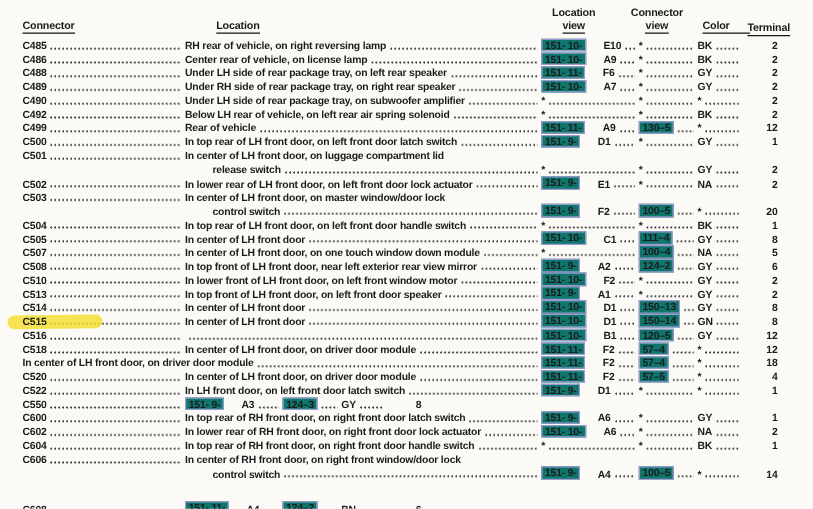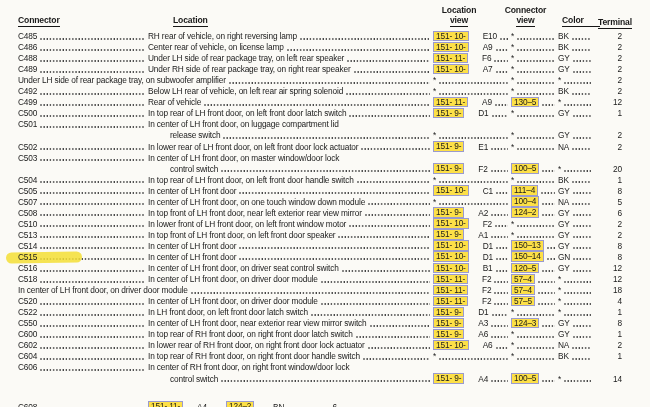--- a/index.html
+++ b/index.html
@@ -9,36 +9,36 @@
     width:650px;height:407px;
     background:#fbfaf6;
     overflow:hidden;
     font-family:"Liberation Sans","DejaVu Sans",sans-serif;
     font-size:8.3px;
     color:#1b1b1b;
     letter-spacing:-0.15px;
     box-sizing:border-box;
     padding:7px 20px 0 18px;
   }
-  .row{display:flex;align-items:flex-end;height:11.05px;}
+  .row{display:flex;align-items:flex-end;height:11.05px;font-weight:bold;}
   .row span{line-height:9px;white-space:nowrap;}
   .cell-id{width:130px;display:flex;align-items:flex-end;position:relative;}
   .cell-loc{flex:1;display:flex;align-items:flex-end;min-width:0;}
   .cell-lv{width:78px;display:flex;align-items:flex-end;}
   .cell-cv{width:47px;display:flex;align-items:flex-end;}
   .cell-color{width:36px;display:flex;align-items:flex-start;}
   .cell-term{width:28px;text-align:right;padding-right:8px;}
   .leader{
     flex:1 1 auto;min-width:5px;height:2px;align-self:flex-end;
     margin:0 3px 1.5px 3px;
     background-image:radial-gradient(circle at 1px 1px,#454545 0.65px,transparent 0.95px);
     background-size:3.2px 2px;background-repeat:repeat-x;background-position:left bottom;
   }
   .vbox{
-    display:inline-block;border:1px solid #9a9ace;background:#fde047;
+    display:inline-block;border:1px solid #9a9ace;background:#0f766e;
     padding:0 2px 0.5px 2px;line-height:8px !important;
   }
   .gridref{margin-left:1px;padding-left:13px;}
   .indent2{padding-left:22px;text-align:right;}
   
   .hdr-row{display:flex;align-items:flex-end;height:20px;margin-bottom:3px;font-weight:bold;font-size:8.6px;}
   .hdr-row .u{border-bottom:1px solid #161616;padding-bottom:1px;}
   .hdr-stack{display:flex;flex-direction:column;align-items:center;line-height:9.5px;}
   .hdr-lv{padding-right:34px;}
   .hdr-cv{padding-right:26px;}
@@ -177,20 +177,24 @@
           <span>*</span>
           <div class="leader"></div>
         </div>
         <div class="cell-color">
           <span>GY</span>
           <div class="leader"></div>
         </div>
         <div class="cell-term"><span>2</span></div>
       </div>
       <div class="row">
+        <div class="cell-id">
+          <span class="idtext">C490</span>
+          <div class="leader"></div>
+        </div>
         <div class="cell-loc">
           <span>Under LH side of rear package tray, on subwoofer amplifier</span>
           <div class="leader"></div>
         </div>
         <div class="cell-lv">
           <span>*</span>
           <div class="leader"></div>
         </div>
         <div class="cell-cv">
           <span>*</span>
@@ -546,21 +550,20 @@
           <div class="leader"></div>
         </div>
         <div class="cell-term"><span>8</span></div>
       </div>
       <div class="row">
         <div class="cell-id">
           <span class="idtext">C516</span>
           <div class="leader"></div>
         </div>
         <div class="cell-loc">
-          <span>In center of LH front door, on driver seat control switch</span>
           <div class="leader"></div>
         </div>
         <div class="cell-lv">
           <span class="vbox">151- 10-</span>
           <span class="gridref">B1</span>
           <div class="leader"></div>
         </div>
         <div class="cell-cv">
           <span class="vbox">120–5</span>
           <div class="leader"></div>
@@ -659,24 +662,20 @@
         </div>
         <div class="cell-color">
           <span>*</span>
           <div class="leader"></div>
         </div>
         <div class="cell-term"><span>1</span></div>
       </div>
       <div class="row">
         <div class="cell-id">
           <span class="idtext">C550</span>
-          <div class="leader"></div>
-        </div>
-        <div class="cell-loc">
-          <span>In center of LH front door, near exterior rear view mirror switch</span>
           <div class="leader"></div>
         </div>
         <div class="cell-lv">
           <span class="vbox">151-  9-</span>
           <span class="gridref">A3</span>
           <div class="leader"></div>
         </div>
         <div class="cell-cv">
           <span class="vbox">124–3</span>
           <div class="leader"></div>

